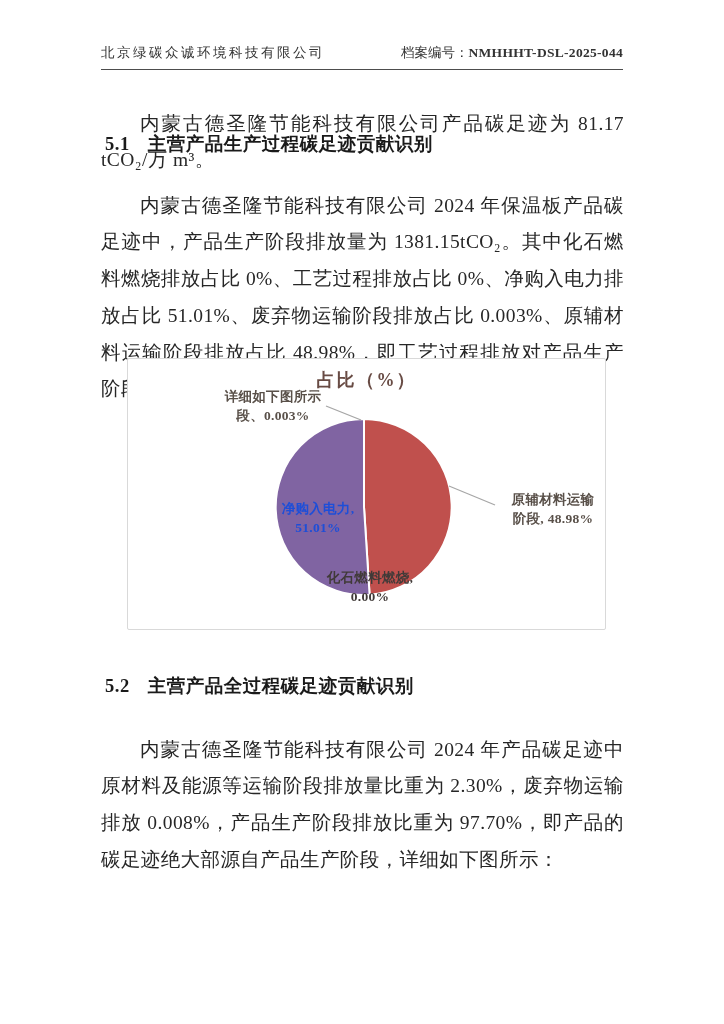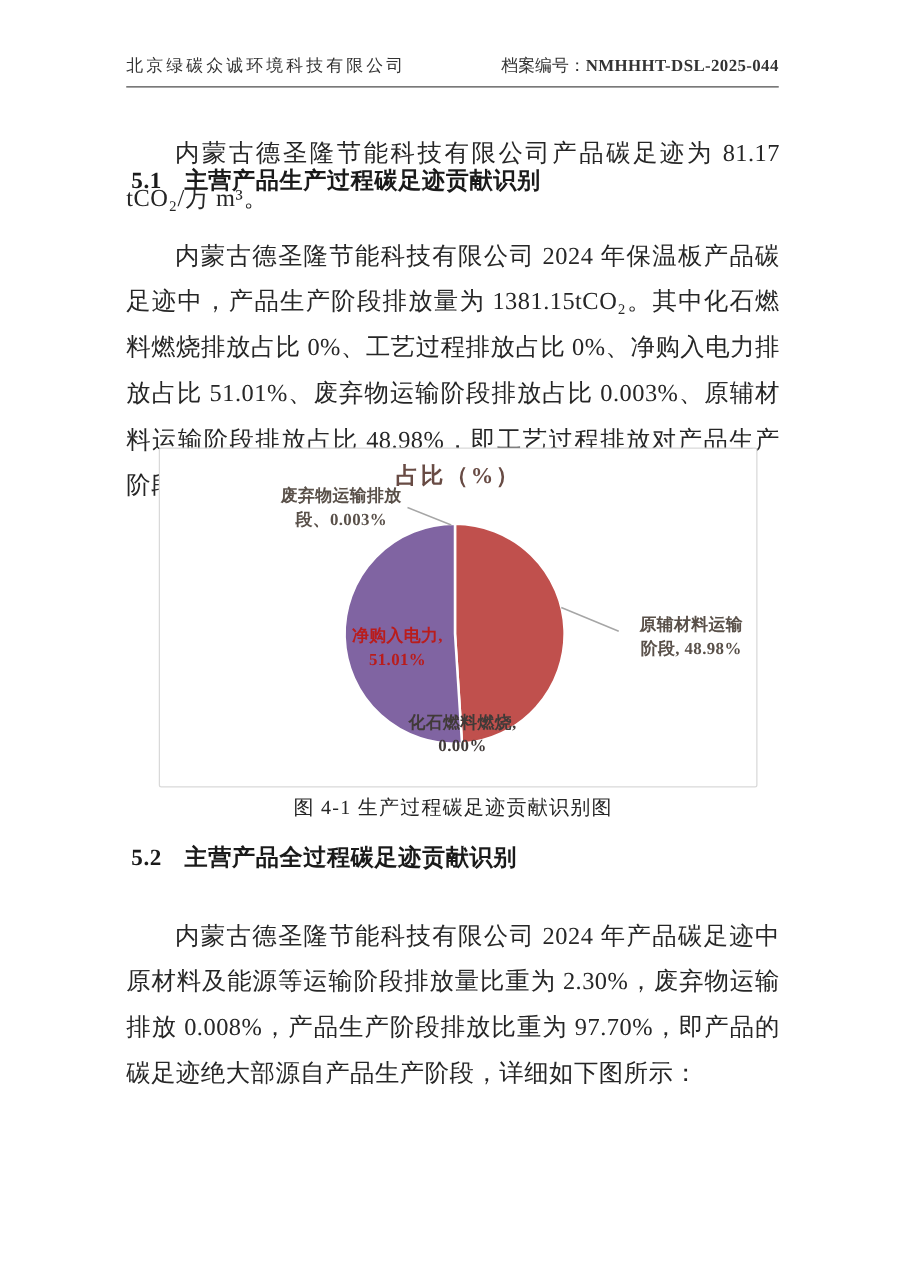--- a/index.html
+++ b/index.html
@@ -46,21 +46,21 @@
     color:var(--title,#684b44);letter-spacing:2px;
   }
   .pie-svg{position:absolute;left:0;top:0;}
   .pie-label{
     position:absolute;font-size:13.5px;font-weight:bold;
     line-height:19px;color:var(--labels,#595049);
     text-align:center;letter-spacing:.3px;
   }
   .lbl-waste{left:86px;top:28px;width:118px;}
   .lbl-raw{left:370px;top:131px;width:110px;}
-  .lbl-elec{left:138px;top:140px;width:104px;color:#b91c1c;}
+  .lbl-elec{left:138px;top:140px;width:104px;color:#1d4ed8;}
   .lbl-fossil{left:184px;top:209px;width:116px;color:#403a38;}
   
   .caption{
     position:absolute;left:101px;top:636px;width:523px;
     text-align:center;font-size:16px;letter-spacing:1px;color:#262626;
   }
   .pagenum{
     position:absolute;left:0;top:935px;width:724px;
     text-align:center;font-size:13.5px;color:#333;
   }
@@ -90,41 +90,40 @@
 
       <path d="M 236 148 L 236 60 A 88 88 0 0 1 241.6 235.8 Z" fill="var(--pie-red,#c0504d)" stroke="#ffffff" stroke-width="2"></path>
 
       <path d="M 236 148 L 241.6 235.8 A 88 88 0 1 1 236 60 Z" fill="var(--pie-purple,#8064a2)" stroke="#ffffff" stroke-width="2"></path>
 
       <line x1="198" y1="47" x2="233" y2="61" stroke="var(--leader,#a6a6a6)" stroke-width="1.2"></line>
       <line x1="321" y1="127" x2="367" y2="146" stroke="var(--leader,#a6a6a6)" stroke-width="1.2"></line>
     </svg>
 
     <div class="pie-label lbl-waste">
-      <div>废弃物运输排放</div>
+      <div>详细如下图所示</div>
       <div>段、0.003%</div>
     </div>
 
     <div class="pie-label lbl-raw">
       <div>原辅材料运输</div>
       <div>阶段, 48.98%</div>
     </div>
 
     <div class="pie-label lbl-elec">
       <div>净购入电力,</div>
       <div>51.01%</div>
     </div>
 
     <div class="pie-label lbl-fossil">
       <div>化石燃料燃烧,</div>
       <div>0.00%</div>
     </div>
   </div>
 
-  <div class="caption">图 4-1 生产过程碳足迹贡献识别图</div>
 
   <div class="heading" style="top:673px;">
     <span class="num">5.2</span><span>主营产品全过程碳足迹贡献识别</span>
   </div>
 
   <p class="para" style="top:712px;">内蒙古德圣隆节能科技有限公司 2024 年产品碳足迹中原材料及能源等运输阶段排放量比重为 2.30%，废弃物运输排放 0.008%，产品生产阶段排放比重为 97.70%，即产品的碳足迹绝大部源自产品生产阶段，详细如下图所示：</p>
 
 
 </div>
 

